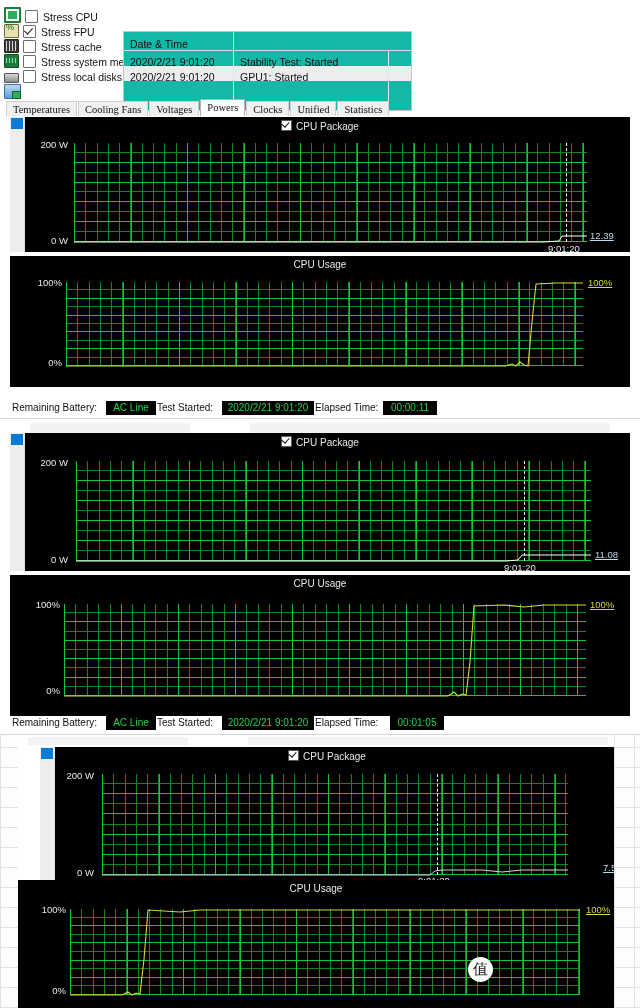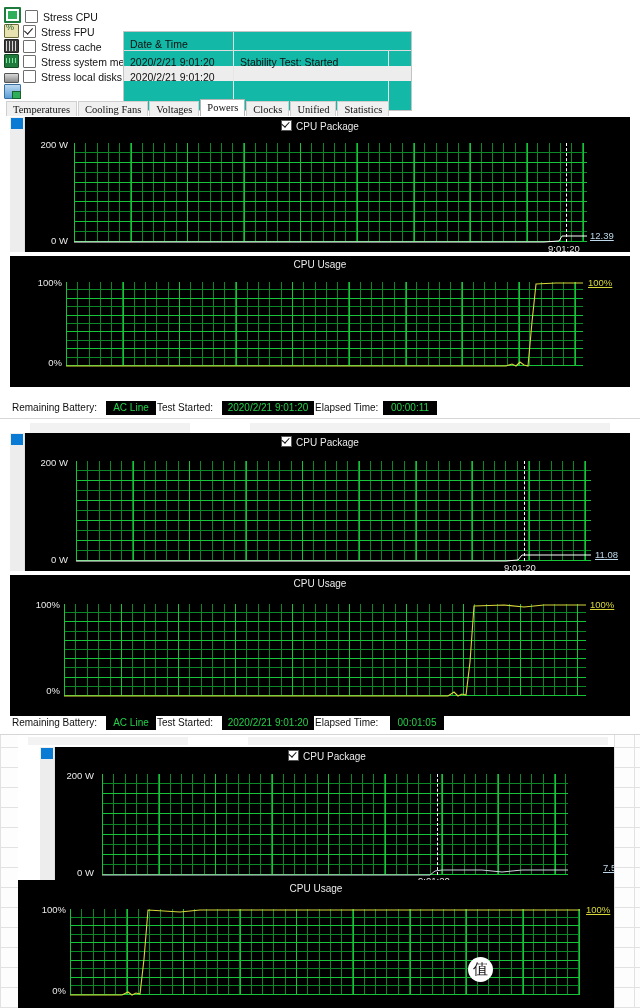--- a/index.html
+++ b/index.html
@@ -184,20 +184,21 @@
         <div class="c1"><span>Date &amp; Time</span></div>
         <div class="c3"></div>
       </div>
       <div class="log-row">
         <div class="c1"><span>2020/2/21 9:01:20</span></div>
         <div class="c2"><span>Stability Test: Started</span></div>
         <div class="c3"></div>
       </div>
       <div class="log-row alt">
         <div class="c1"><span>2020/2/21 9:01:20</span></div>
+        <div class="c2"><span>GPU1: Started</span></div>
         <div class="c3"></div>
       </div>
       <div class="log-row">
         <div class="c1"></div>
           <div class="c2"></div>
           <div class="c3"></div>
       </div>
       <div class="log-row">
         <div class="c1"></div>
           <div class="c2"></div>

